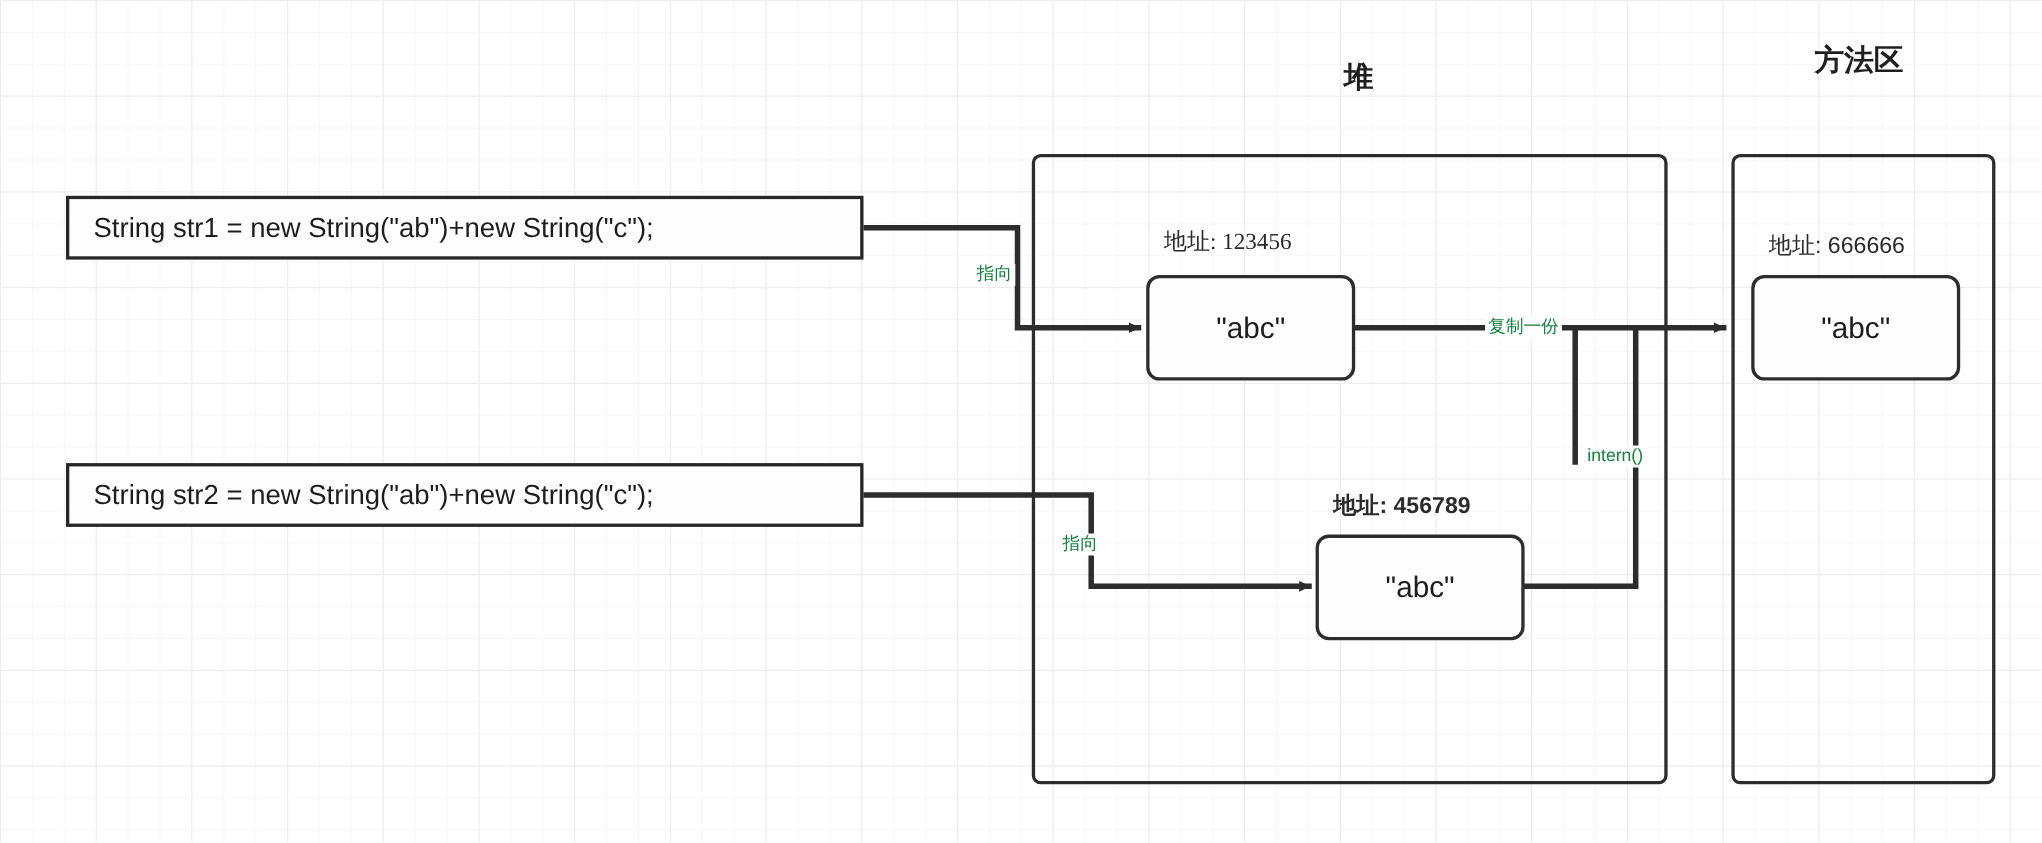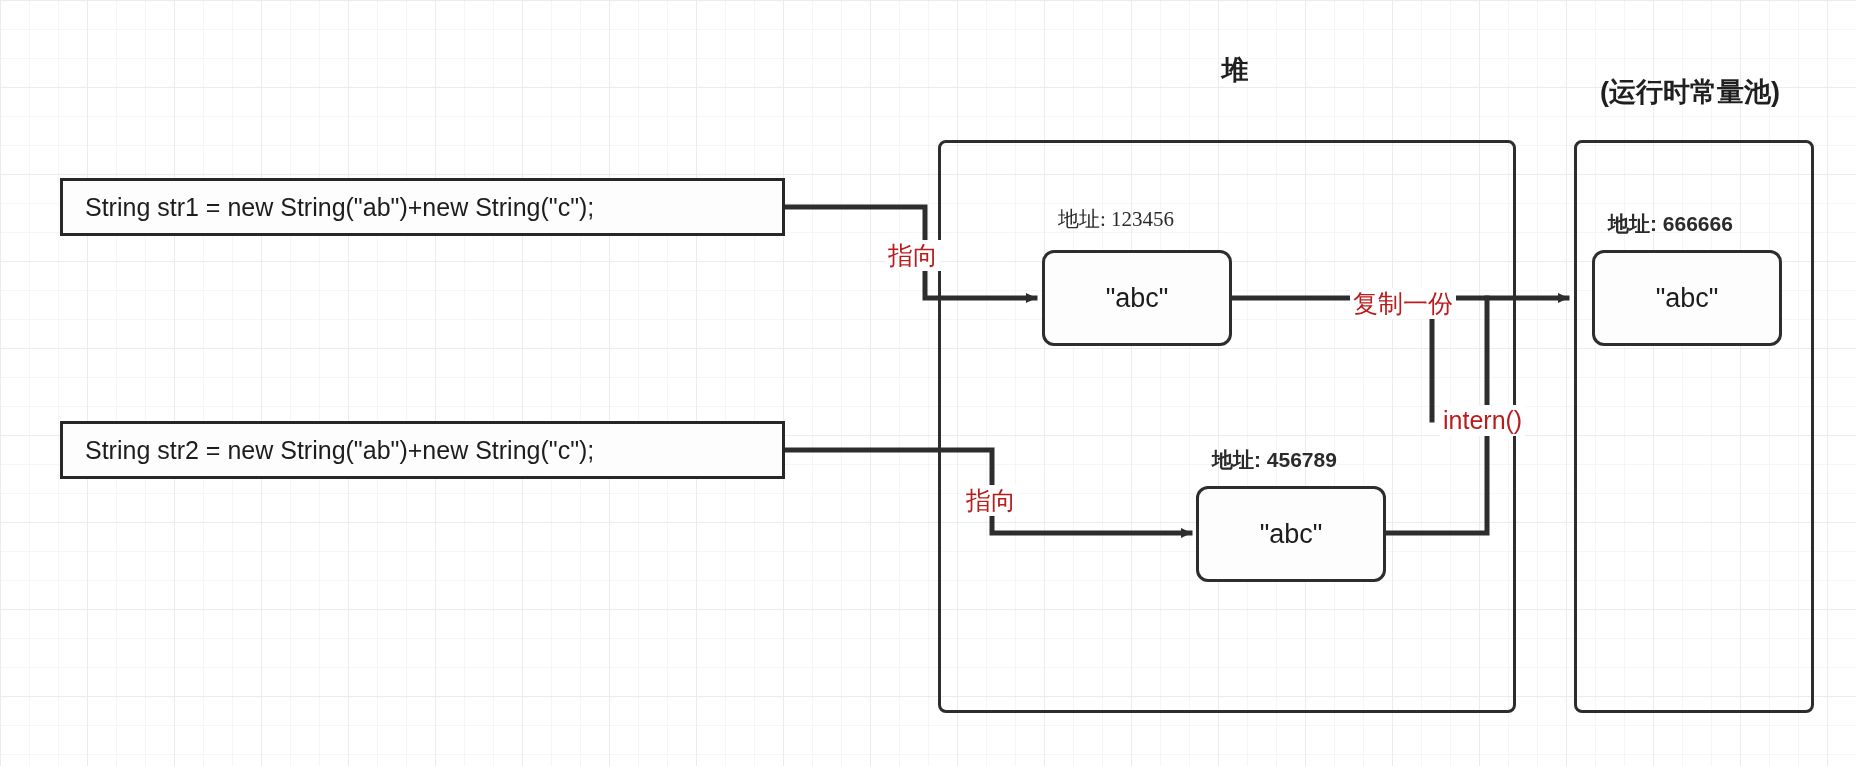--- a/index.html
+++ b/index.html
@@ -39,22 +39,22 @@
     font-size: 27px;
     font-weight: bold;
     text-align: center;
     color: #1f1f1f;
   }
   .addr-label {
     font-size: 21px;
     color: #2b2b2b;
   }
   .edge-label {
-    font-size: 25px;
-    color: #b91c1c;
+    font-size: 16px;
+    color: #15803d;
     background: #ffffff;
     padding: 1px 3px;
   }
   .code-box {
     position: absolute;
     border: 3px solid #272727;
     background: #fdfdfd;
     display: flex;
     align-items: center;
     box-sizing: border-box;
@@ -105,21 +105,21 @@
 
     <path d="M1230,298 L1567,298" fill="none" stroke="#2d2d2d" stroke-width="5" stroke-linecap="square" marker-end="url(#arrow)"></path>
 
     <path d="M1385,533 L1487,533 L1487,298" fill="none" stroke="#2d2d2d" stroke-width="5" stroke-linecap="square" stroke-linejoin="miter"></path>
 
     <path d="M1432,300 L1432,420" fill="none" stroke="#2d2d2d" stroke-width="5" stroke-linecap="square"></path>
   </svg>
 
   <div class="lbl region-title" style="left:1150px; top:55px; width:170px;">堆</div>
 
-  <div class="lbl region-title" style="left:1530px; top:77px; width:320px;">(运行时常量池)</div>
+  <div class="lbl region-title" style="left:1530px; top:40px; width:320px;">方法区</div>
 
   <div class="region-box" style="left:938px; top:140px; width:578px; height:573px;"></div>
   <div class="region-box" style="left:1574px; top:140px; width:240px; height:573px;"></div>
 
   <div class="code-box" style="left:60px; top:178px; width:725px; height:58px;">
     <span>String str1 = new String("ab")+new String("c");</span>
   </div>
   <div class="code-box" style="left:60px; top:421px; width:725px; height:58px;">
     <span>String str2 = new String("ab")+new String("c");</span>
   </div>
@@ -127,21 +127,21 @@
   <div class="lbl addr-label" style="left:1058px; top:207px;font-family:Liberation Serif, serif;">地址: 123456</div>
   <div class="val-box" style="left:1042px; top:250px; width:190px; height:96px;">
     <span>"abc"</span>
   </div>
 
   <div class="lbl addr-label" style="left:1212px; top:448px;font-weight:bold;">地址: 456789</div>
   <div class="val-box" style="left:1196px; top:486px; width:190px; height:96px;">
     <span>"abc"</span>
   </div>
 
-  <div class="lbl addr-label" style="left:1608px; top:212px;font-weight:bold;">地址: 666666</div>
+  <div class="lbl addr-label" style="left:1608px; top:212px;">地址: 666666</div>
   <div class="val-box" style="left:1592px; top:250px; width:190px; height:96px;">
     <span>"abc"</span>
   </div>
 
   <div class="lbl edge-label" style="left:885px; top:240px;">指向</div>
   <div class="lbl edge-label" style="left:963px; top:485px;">指向</div>
   <div class="lbl edge-label" style="left:1350px; top:288px;">复制一份</div>
   <div class="lbl edge-label" style="left:1440px; top:405px;text-align:right;">intern()</div>
 
 </div>

